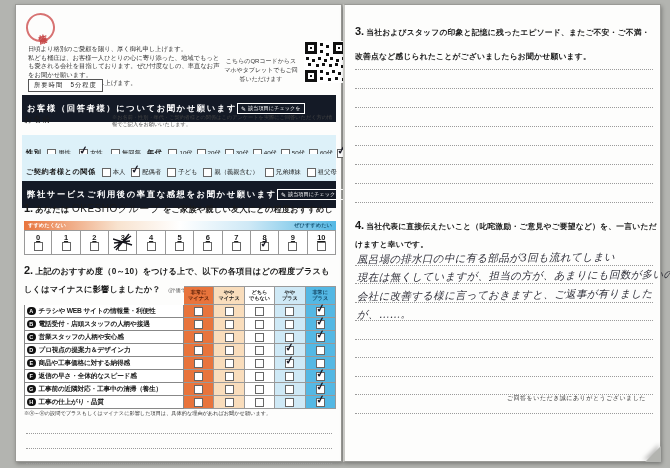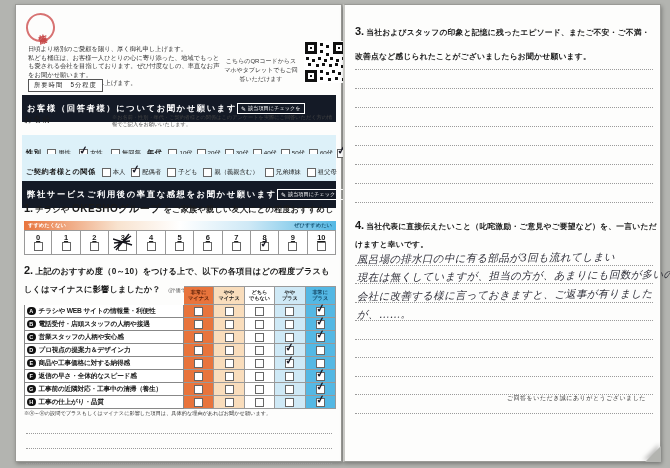--- a/index.html
+++ b/index.html
@@ -38,21 +38,21 @@
   .dlabel{font-size:7.2px;font-weight:bold;white-space:nowrap;letter-spacing:.5px}
   .opt{display:inline-flex;align-items:center;gap:2px;font-size:6.4px;white-space:nowrap}
   .cb{width:7px;height:7px;border:1px solid #666;background:#fff;display:inline-block;
       position:relative;flex:none}
   .cb.checked::after{content:"✓";position:absolute;left:-1px;top:-6px;font-size:11px;
       color:#1c1c28;font-weight:bold;transform:rotate(-10deg)}
 
   
   .qnum{font-size:11px;font-weight:bold;margin-right:2px}
   .qtext{font-size:8.2px;font-weight:bold;letter-spacing:.2px}
-  .qbrand{font-size:10px;font-weight:bold;letter-spacing:.5px}
+  .qbrand{font-size:10px;font-weight:normal;letter-spacing:.5px}
   .qnote{font-size:5.2px;color:#444;font-weight:normal}
   .gradbar{left:8px;top:216px;width:312px;height:9px;display:flex;align-items:center;
            justify-content:space-between;padding:0 4px;box-sizing:border-box;
            background:linear-gradient(90deg,#e8743c 0%,#f8e3cf 30%,#ffffff 50%,#cfe9f6 72%,#54b8e4 100%);
            font-size:5.3px;font-weight:bold}
   .gradbar .gl{color:#fff}.gradbar .gr{color:#1b5a7a}
   .scale{left:8px;top:225px;width:312px;height:25px;display:grid;grid-template-columns:repeat(11,1fr)}
   .scell{border:1px solid #999;border-left-width:0;background:#fff;display:flex;flex-direction:column;
          align-items:center;justify-content:center;gap:1px;position:relative}
   .scell:first-child{border-left-width:1px}
@@ -245,21 +245,21 @@
 
   <div class="abs secbar" style="top:176px">
     <span class="t">弊社サービスご利用後の率直な感想をお聞かせ願います</span>
     <span class="badge">
       <span class="pencil">✎</span>
       <span>該当項目にチェックを</span>
     </span>
   </div>
 
   <div class="abs" style="left:8px;top:193px;width:312px">
-    <span class="qnum">1.</span><span class="qtext">チラシや </span><span class="qbrand">OKESHOグループ</span><span class="qtext"> をご家族や親しい友人にどの程度おすすめしたいと思いますか？</span>
+    <span class="qnum">1.</span><span class="qtext">あなたは </span><span class="qbrand">OKESHOグループ</span><span class="qtext"> をご家族や親しい友人にどの程度おすすめしたいと思いますか？</span>
     <div class="qnote">（仮に設備機器の取替や修理、リフォーム・リノベーションや不動産購入を検討しているご家族や友人がいたとして 0～10 でお答え願います）</div>
   </div>
 
   <div class="abs gradbar">
     <span class="gl">すすめたくない</span>
     <span class="gr">ぜひすすめたい</span>
   </div>
   <div class="abs scale" id="scale-cells">
       <div class="scell">
         <span class="snum">0</span>

